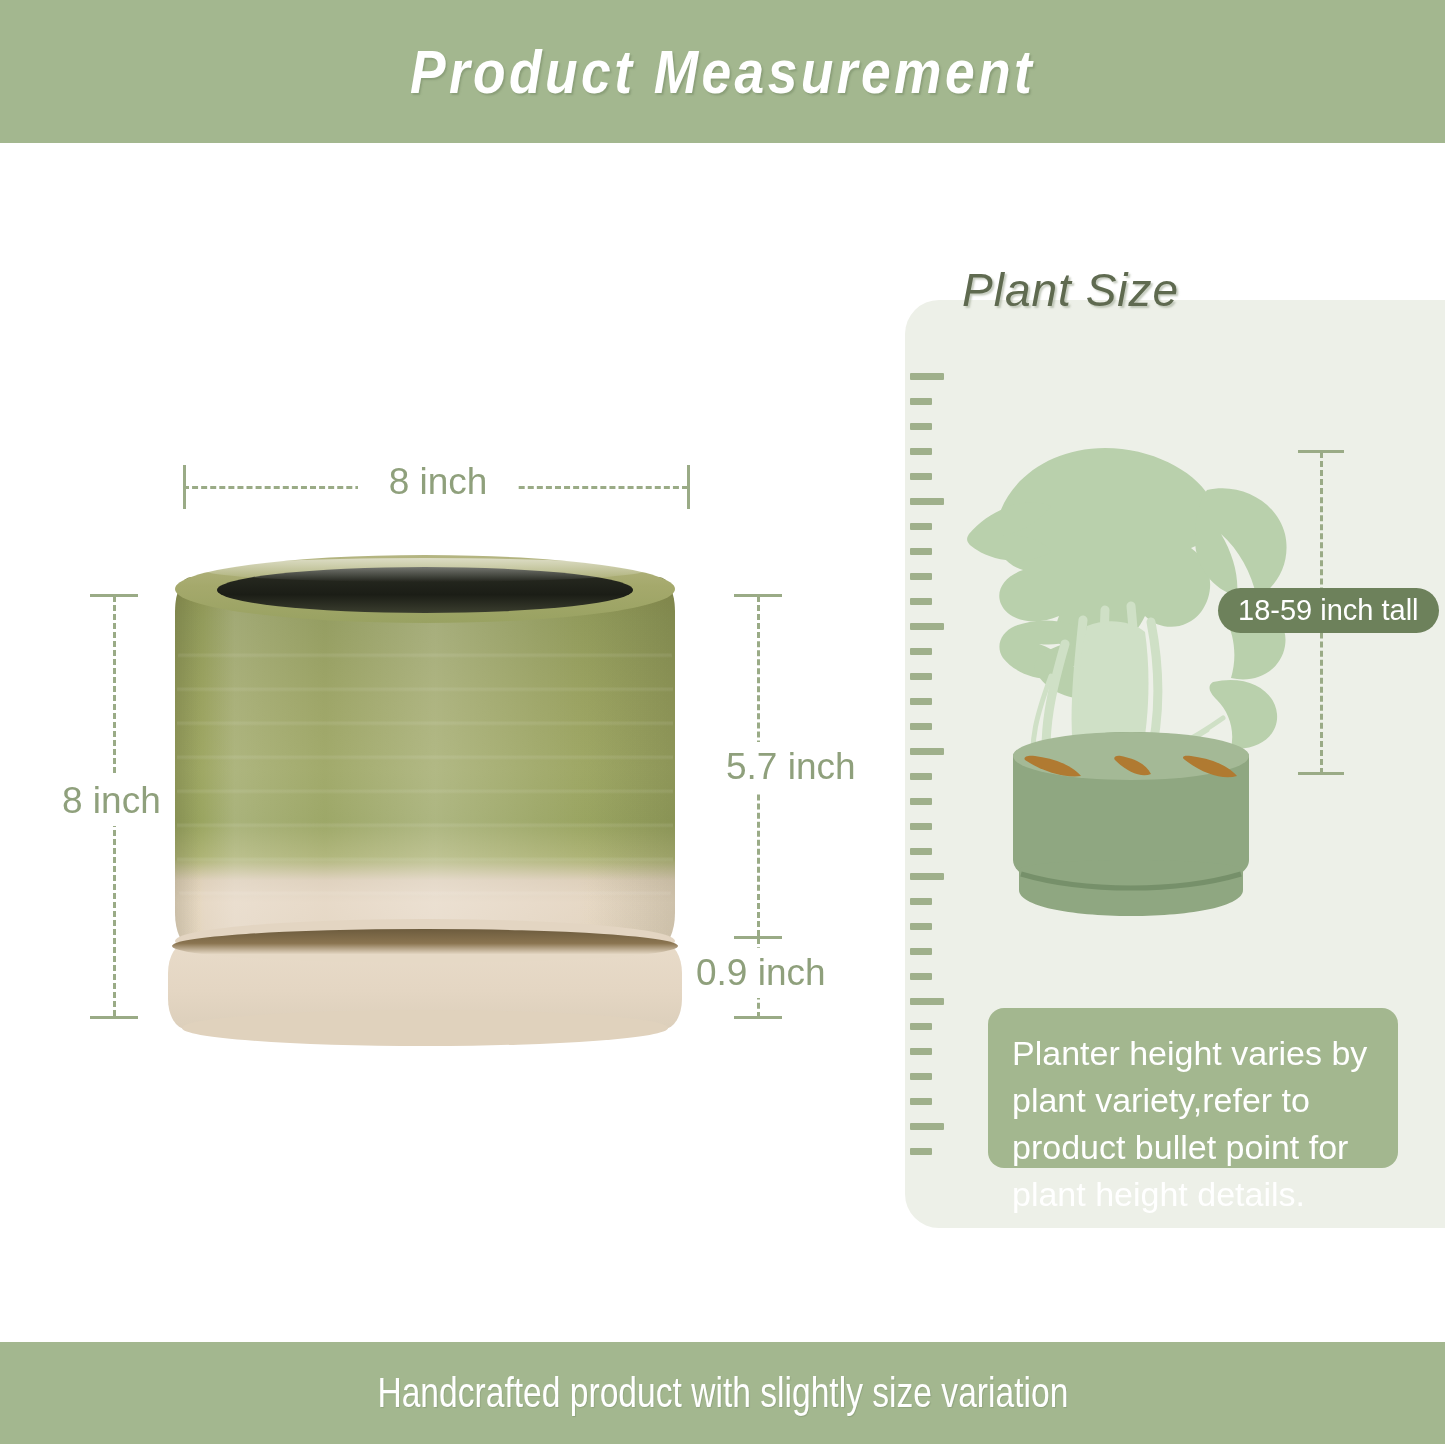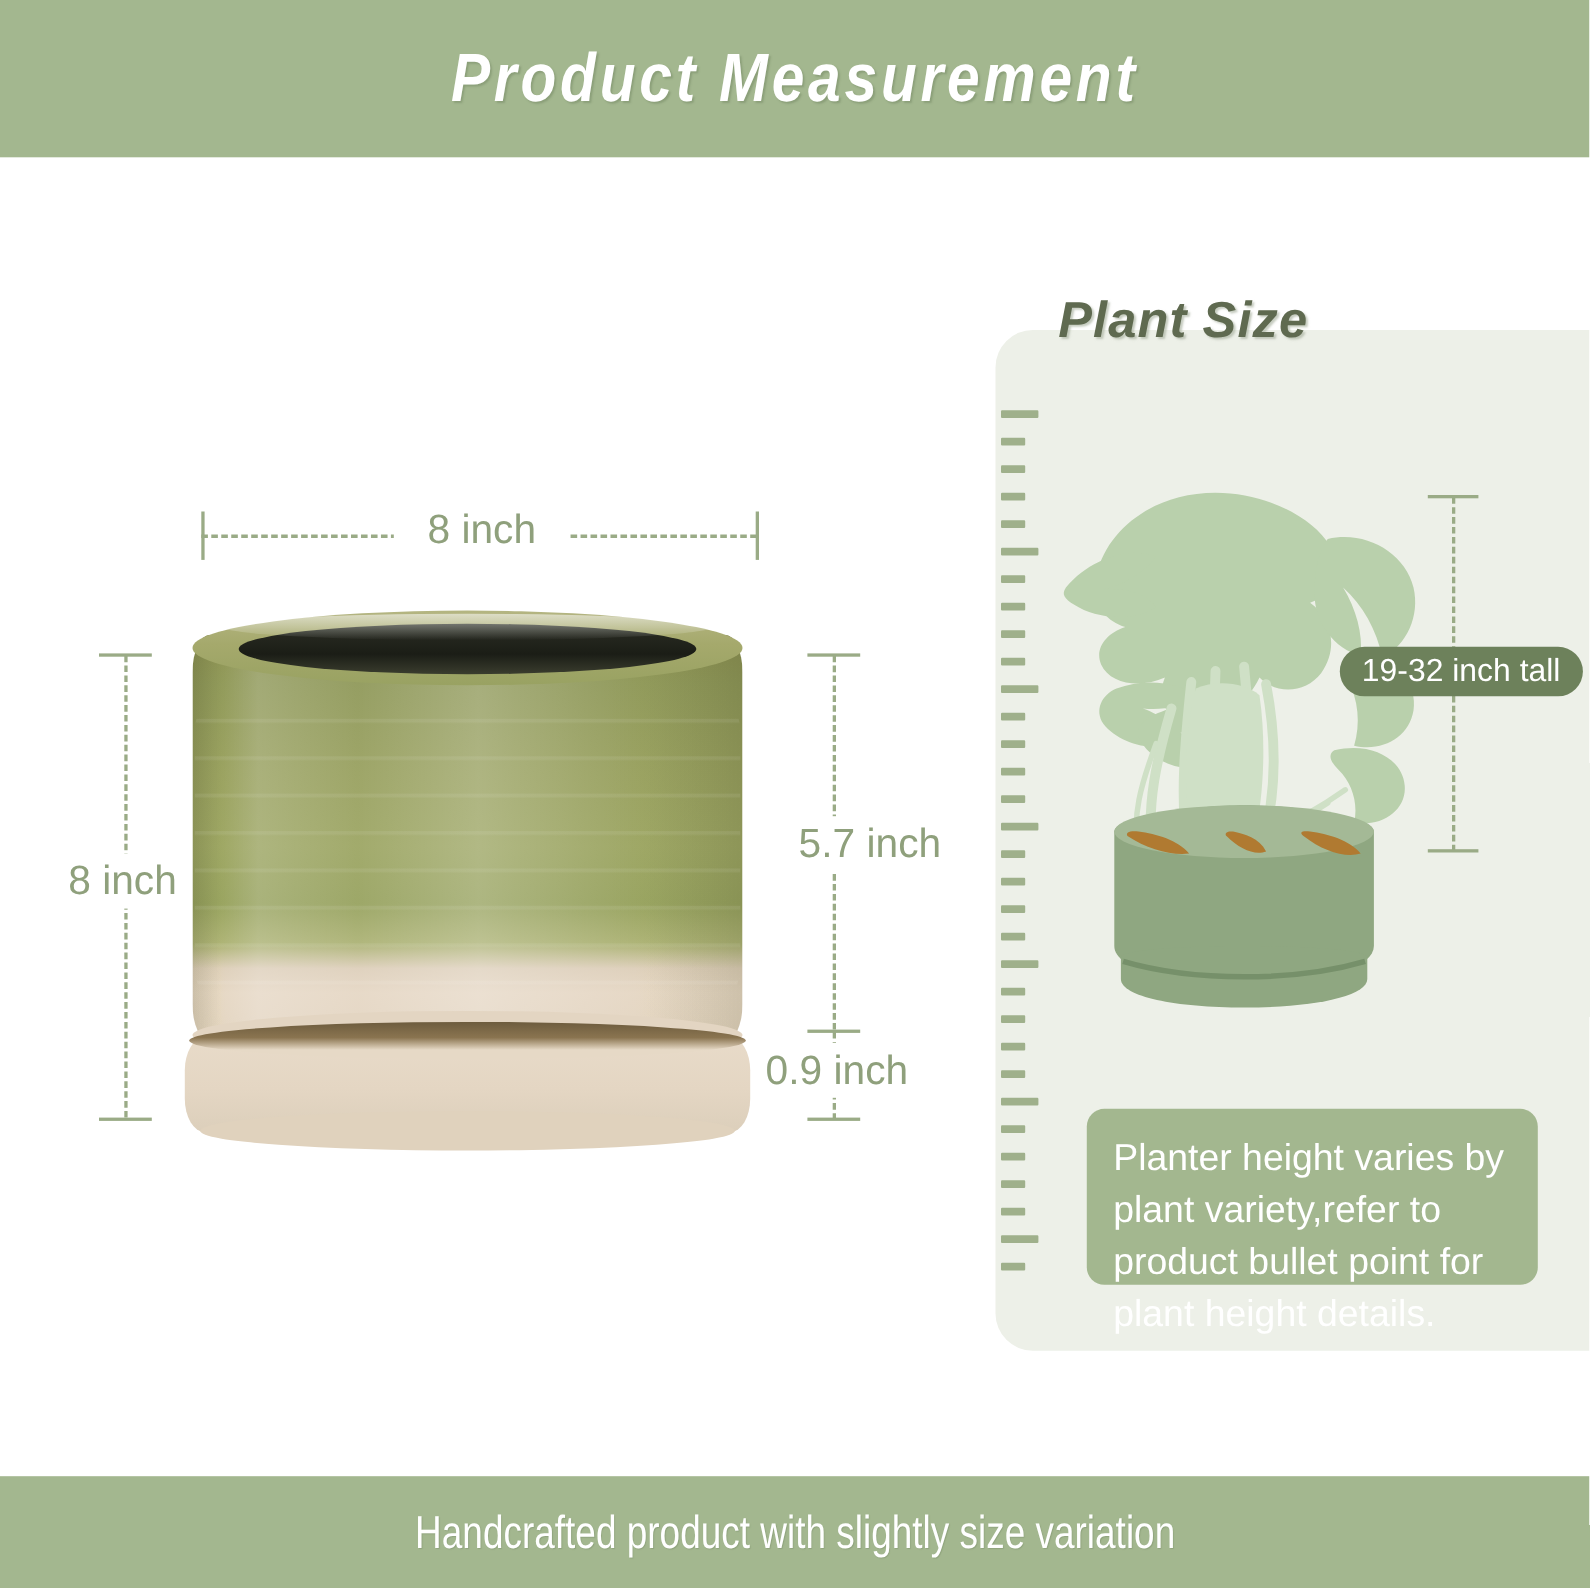--- a/index.html
+++ b/index.html
@@ -228,21 +228,21 @@
     width: 540px; height: 928px;
     background: #edf0e8;
     border-top-left-radius: 34px;
     border-bottom-left-radius: 34px;
   }
 
   .plant-title {
     position: absolute;
     left: 962px; top: 263px;
     font-size: 46px;
-    font-weight: bold;
+    font-weight: normal;
     font-style: italic;
     color: #5f6a50;
     letter-spacing: 1px;
     text-shadow: 2px 2px 2px rgba(160,170,150,0.6);
     white-space: nowrap;
     z-index: 6;
   }
 
   
   .ruler {
@@ -456,19 +456,19 @@
                L288 460 C288 476 238 486 176 486 C114 486 64 476 64 460 Z" fill="#8fa781"></path>
       <path d="M66 444 C100 454 140 458 176 458 C212 458 252 454 286 444" stroke="#76906a" stroke-width="5" fill="none"></path>
     </g>
   </svg>
 </div>
 
 <div class="ph-line"></div>
 <div class="ph-cap top"></div>
 <div class="ph-cap bottom"></div>
 
-<div class="plant-badge">19-32 inch tall</div>
+<div class="plant-badge">18-59 inch tall</div>
 
 <div class="plant-note">Planter height varies by plant variety,refer to product bullet point for plant height details.</div>
 
 <div class="band band-footer">
   <div class="band-footer-text">Handcrafted product with slightly size variation</div>
 </div>
 
 </body></html>

